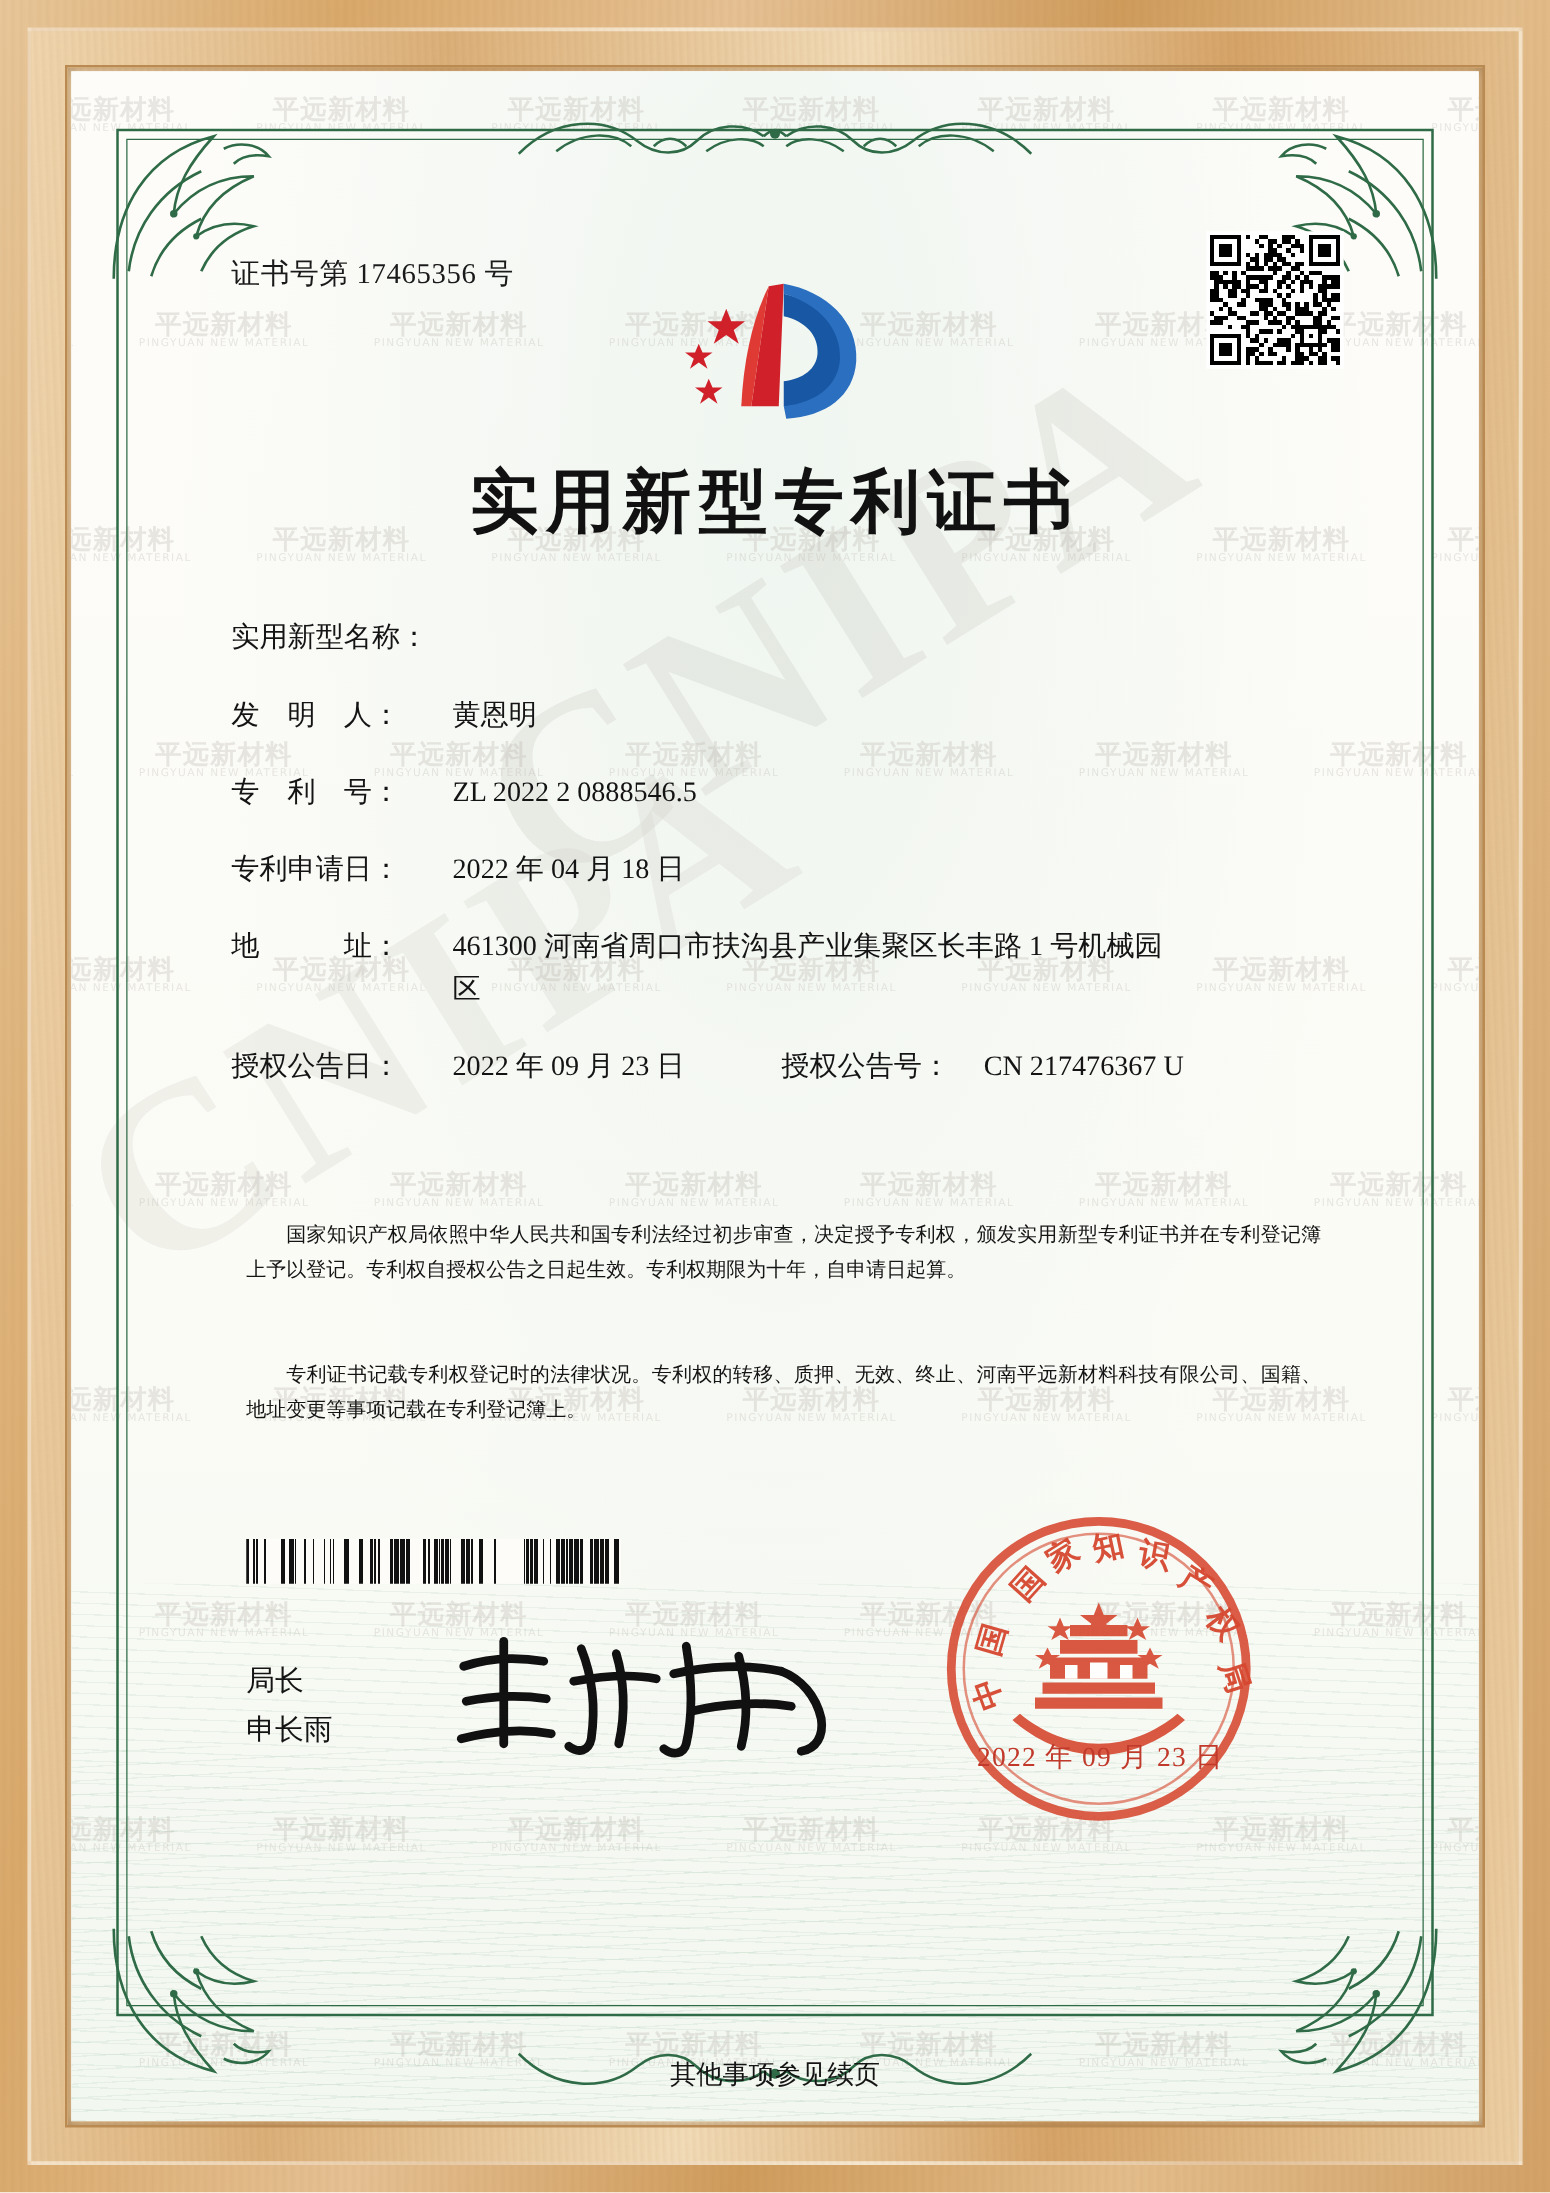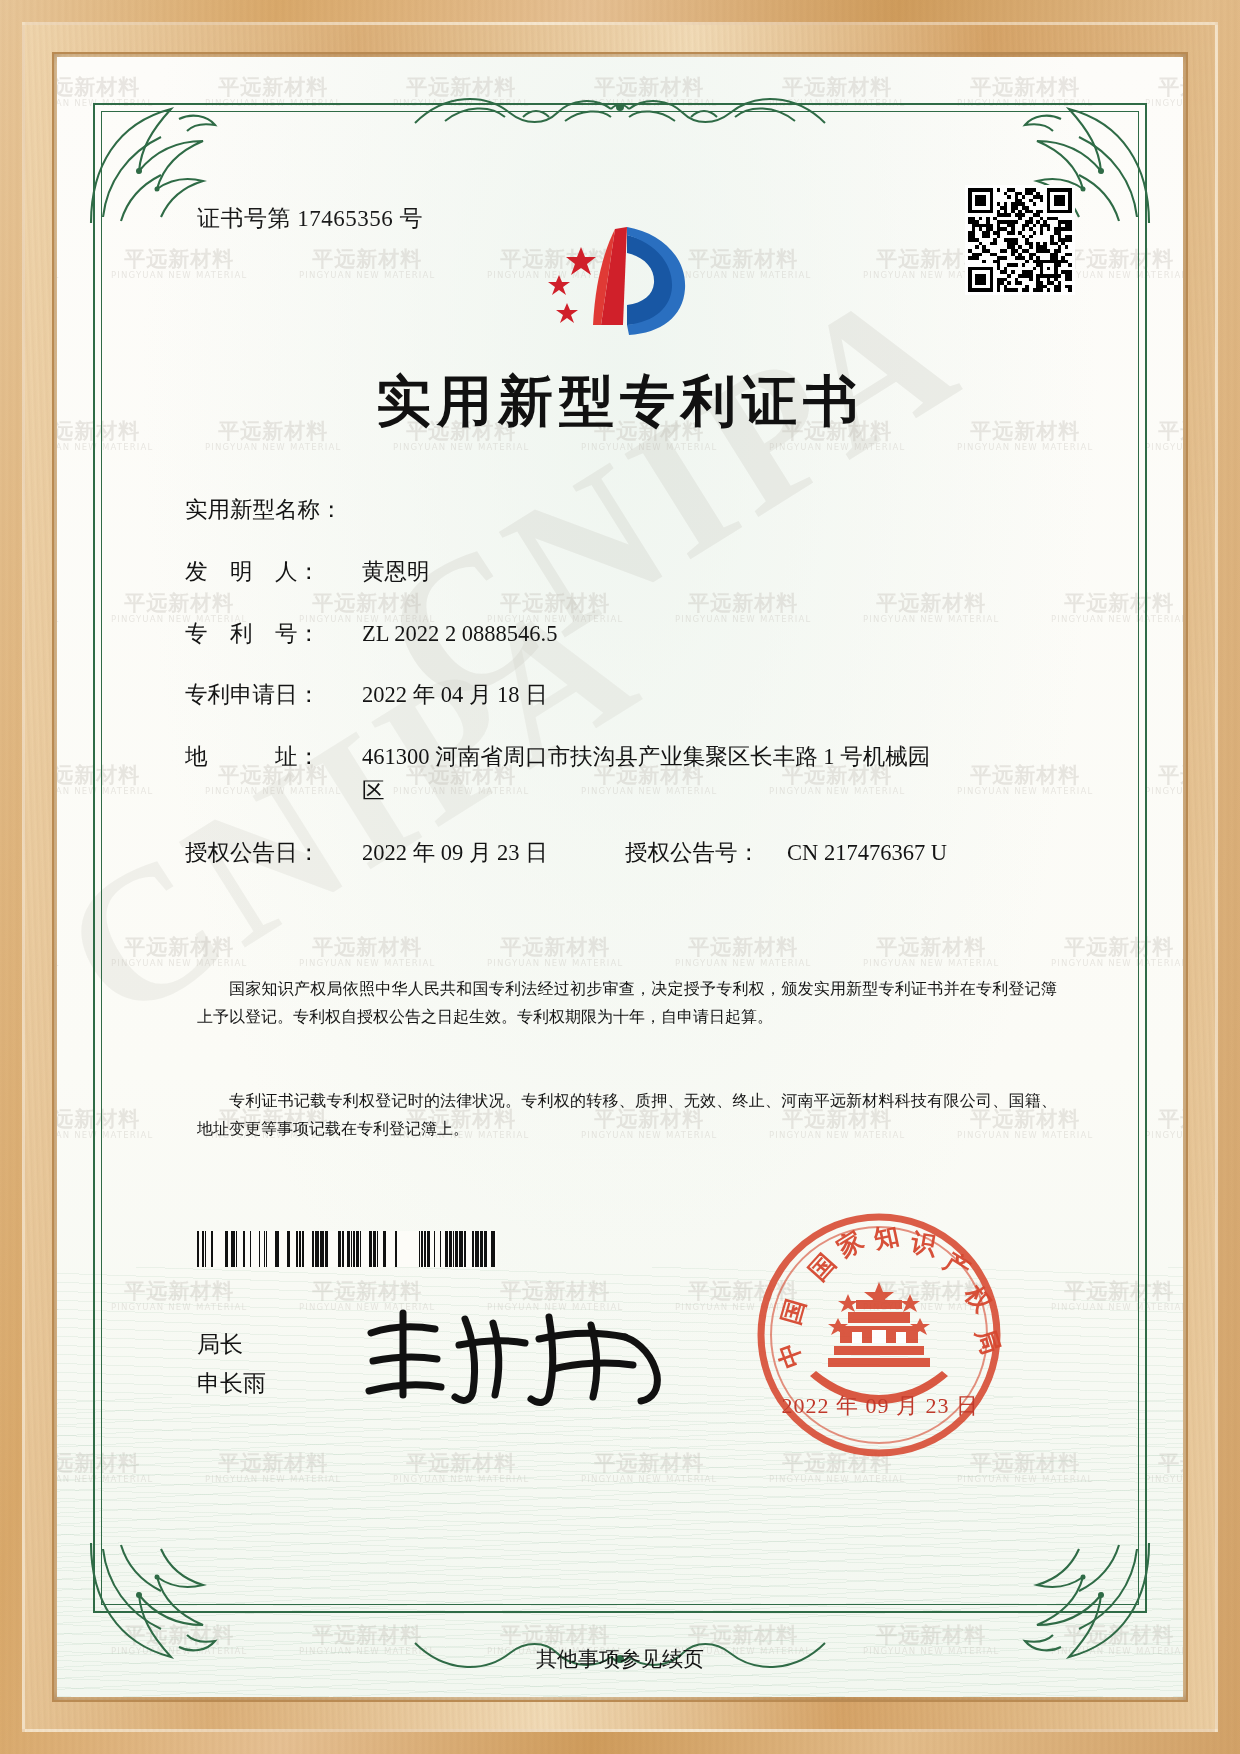--- a/index.html
+++ b/index.html
@@ -186,21 +186,21 @@
 
   
   .content {
     position: absolute;
     left: 36px; top: 46px;
     width: 1054px; height: 1510px;
   }
 
   .cert-no {
     position: absolute;
-    left: 104px; top: 100px;
+    left: 92px; top: 100px;
     font-size: 23px;
     color: #1a1a1a;
     letter-spacing: .5px;
     font-family: "Liberation Serif", "DejaVu Serif", serif;
   }
 
   
   .qr {
     position: absolute;
     right: 72px; top: 82px;

